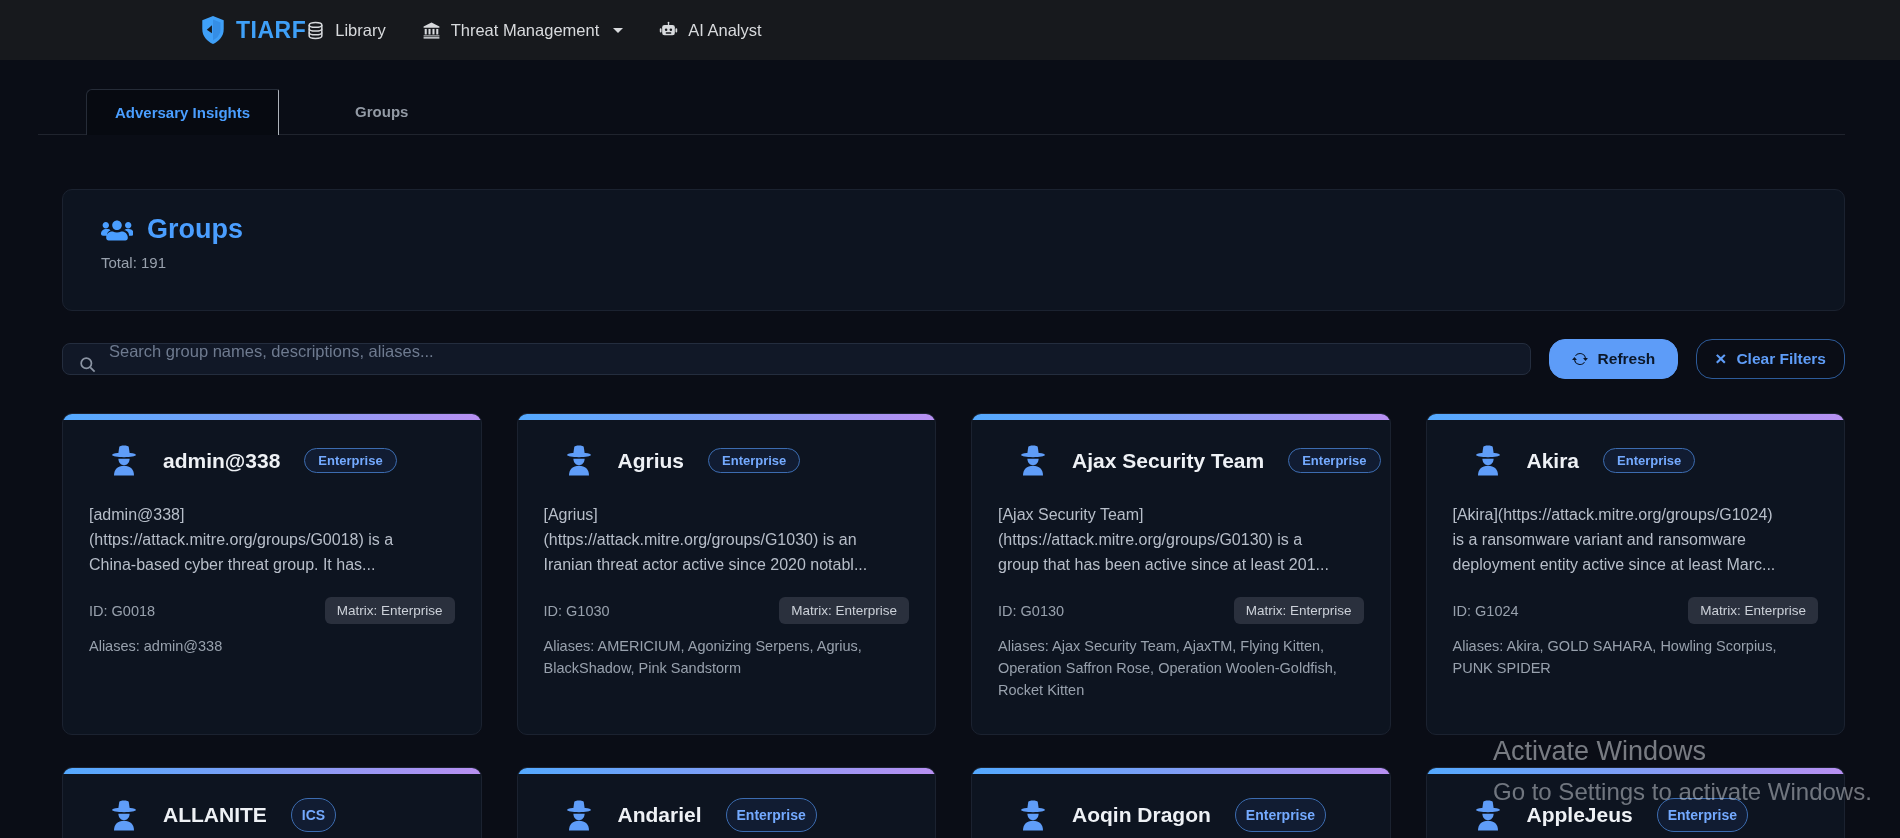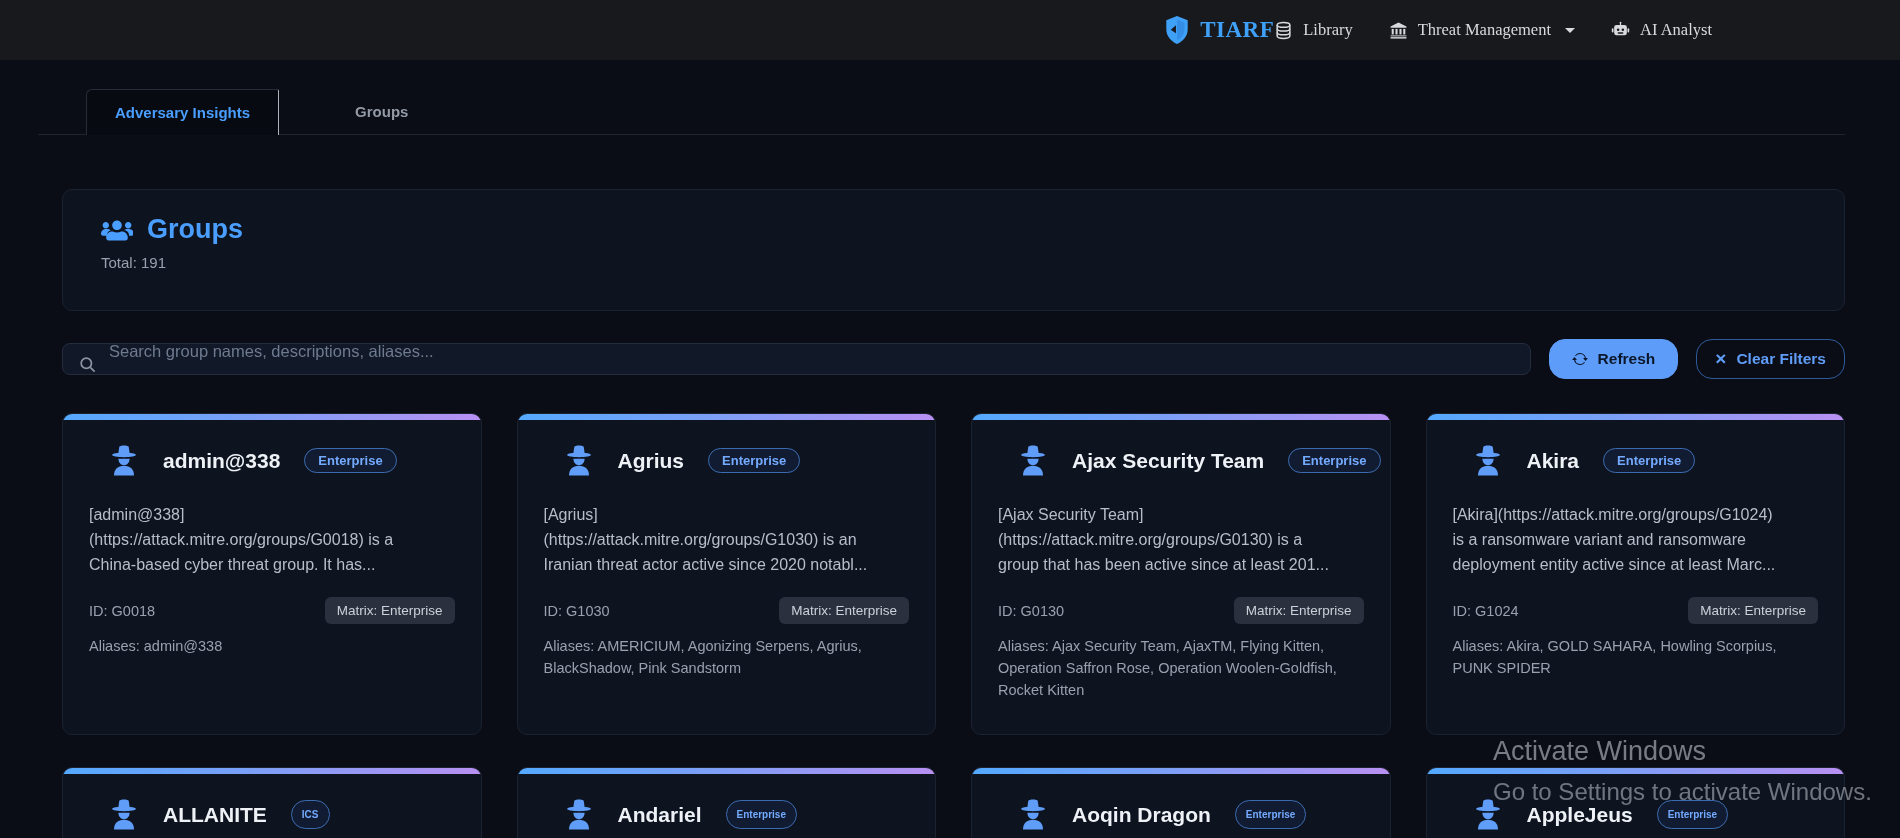--- a/index.html
+++ b/index.html
@@ -8,23 +8,22 @@
     background:#0a0d16;
     font-family:"Liberation Sans", sans-serif;
     overflow:hidden;
     position:relative;
     color:#c7ccd4;
   }
 
   
   .navbar {
     height:60px; background:#17191d;
-    display:flex; align-items:center; justify-content:flex-end;
+    display:flex; align-items:center; justify-content:flex-start;
     padding:0 188px 0 200px;
-    font-family:Liberation Serif, serif;
   }
   .brand { display:flex; align-items:center; gap:10px; cursor:pointer; }
   .brand svg { width:26px; height:30px; }
   .brand-name { color:#3fa0f8; font-size:23px; font-weight:bold; letter-spacing:.5px; }
   .nav-items { display:flex; align-items:center; gap:36px; }
   .nav-item { display:flex; align-items:center; gap:10px; color:#d8dadd; font-size:16.5px; cursor:pointer; }
   .nav-item svg { width:19px; height:19px; color:#d8dadd; }
   .caret { width:0; height:0; border-left:5px solid transparent; border-right:5px solid transparent; border-top:5.5px solid #d8dadd; margin-left:4px; }
 
   
@@ -78,21 +77,21 @@
     overflow:hidden; cursor:pointer; position:relative;
   }
   .gcard-top { height:6px; background:linear-gradient(90deg,#54a9ff,#7b9ff7 45%,#b890f2); }
   .gcard-header { display:flex; align-items:center; gap:24px; padding:24px 24px 0 46px; }
   .gcard-header svg { width:30px; height:33px; color:#5f9df8; flex:none; }
   .gcard-name { font-size:21px; font-weight:bold; color:#eef1f5; white-space:nowrap; }
   .pill {
     border:1px solid #3c6cb0; color:#74aaff; background:rgba(25,49,94,.3);
     border-radius:999px; padding:4px 13px; font-size:13px; font-weight:600; white-space:nowrap;
   }
-  .pill.small { padding:8px 10px; font-size:10px; }
+  .pill.small { padding:8px 10px; font-size:14px; }
   .gcard-desc {
     margin:26px 26px 0; color:#b7bec9; font-size:16px; line-height:1.55;
     white-space:pre-line;
   }
   .gcard-meta { margin:20px 26px 0; display:flex; align-items:center; justify-content:space-between; }
   .gcard-id { color:#98a1ad; font-size:14.5px; }
   .matrix-badge { background:#2a303d; color:#ccd1d9; border-radius:6px; padding:6px 12px; font-size:13.5px; }
   .gcard-aliases { margin:12px 26px 0; color:#98a1ad; font-size:14.5px; line-height:1.5; }
 
   

